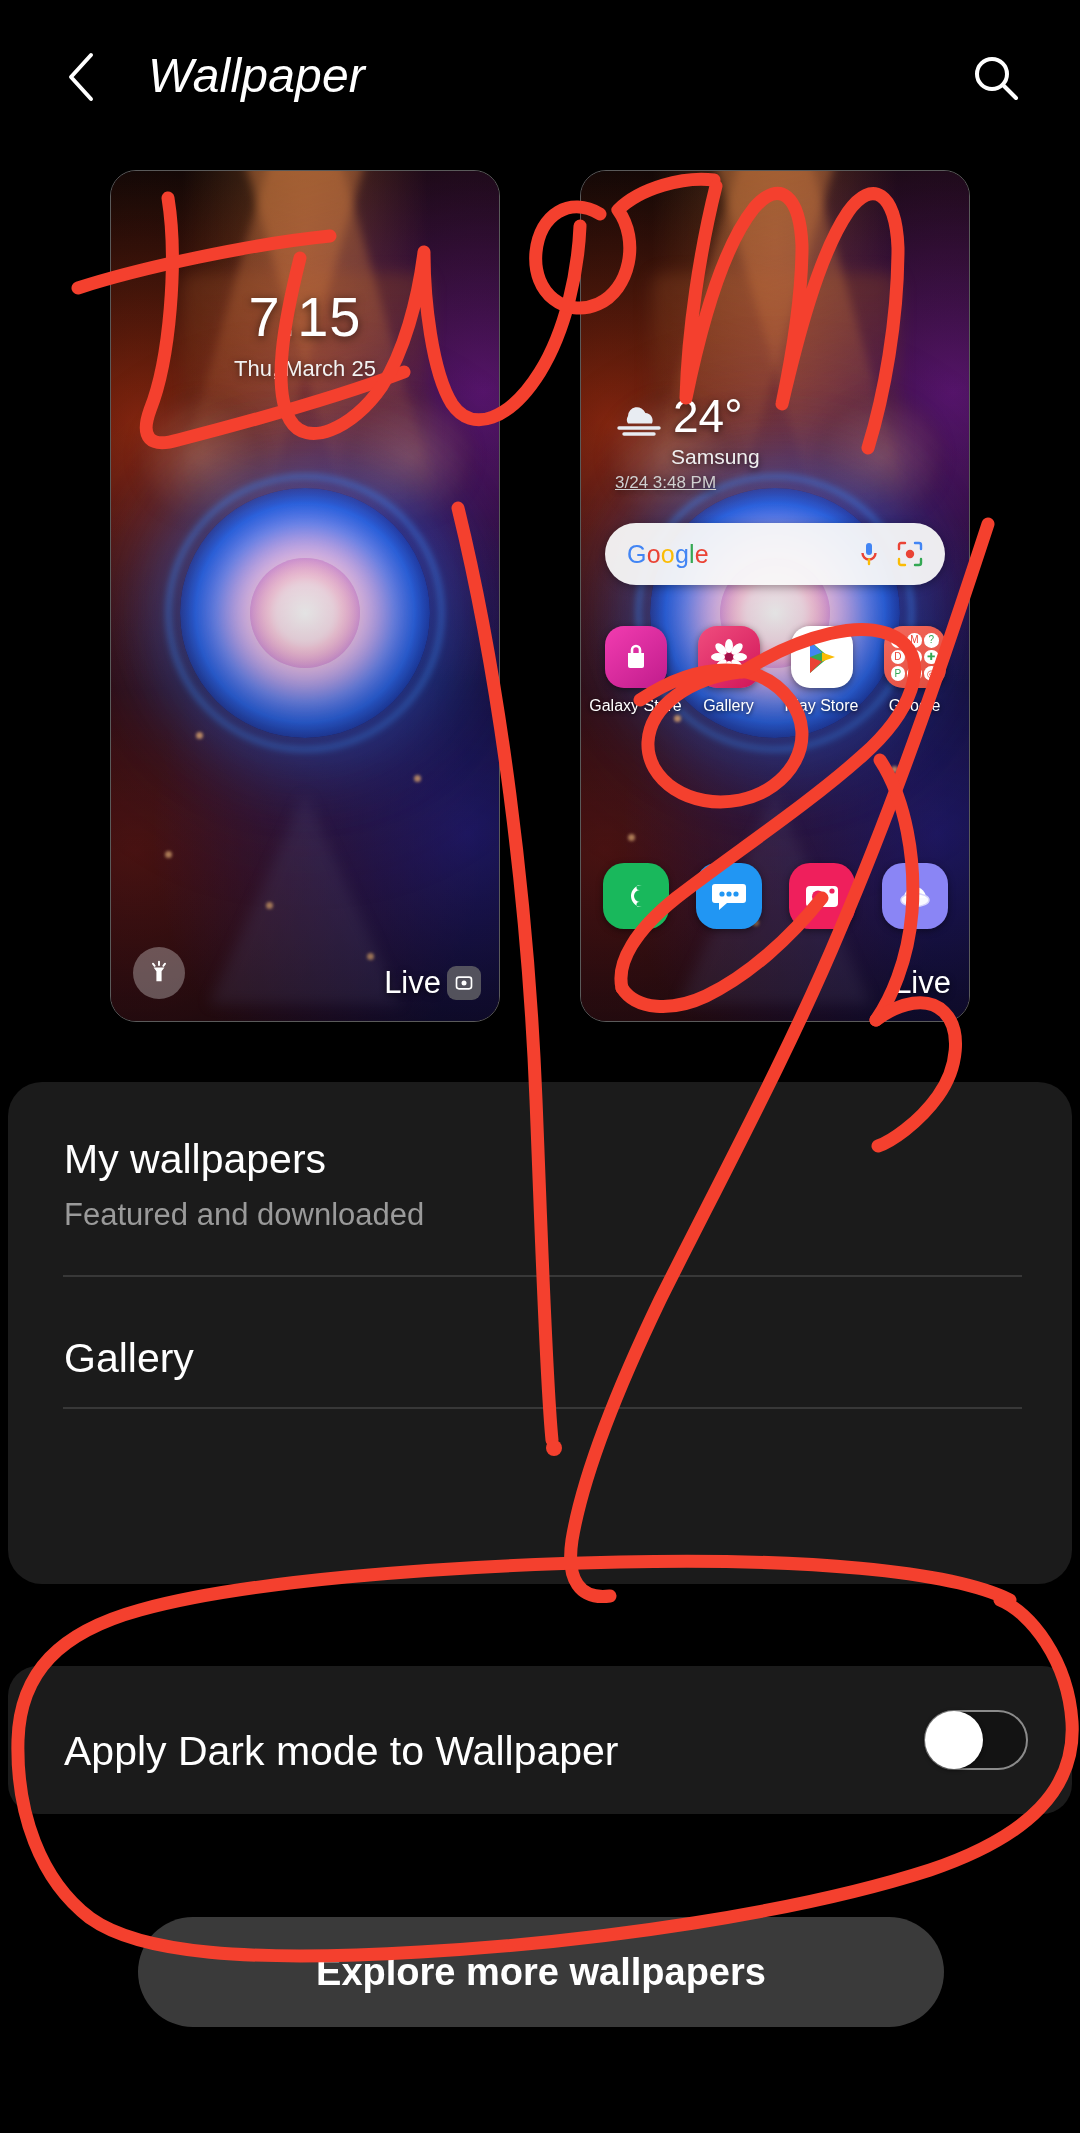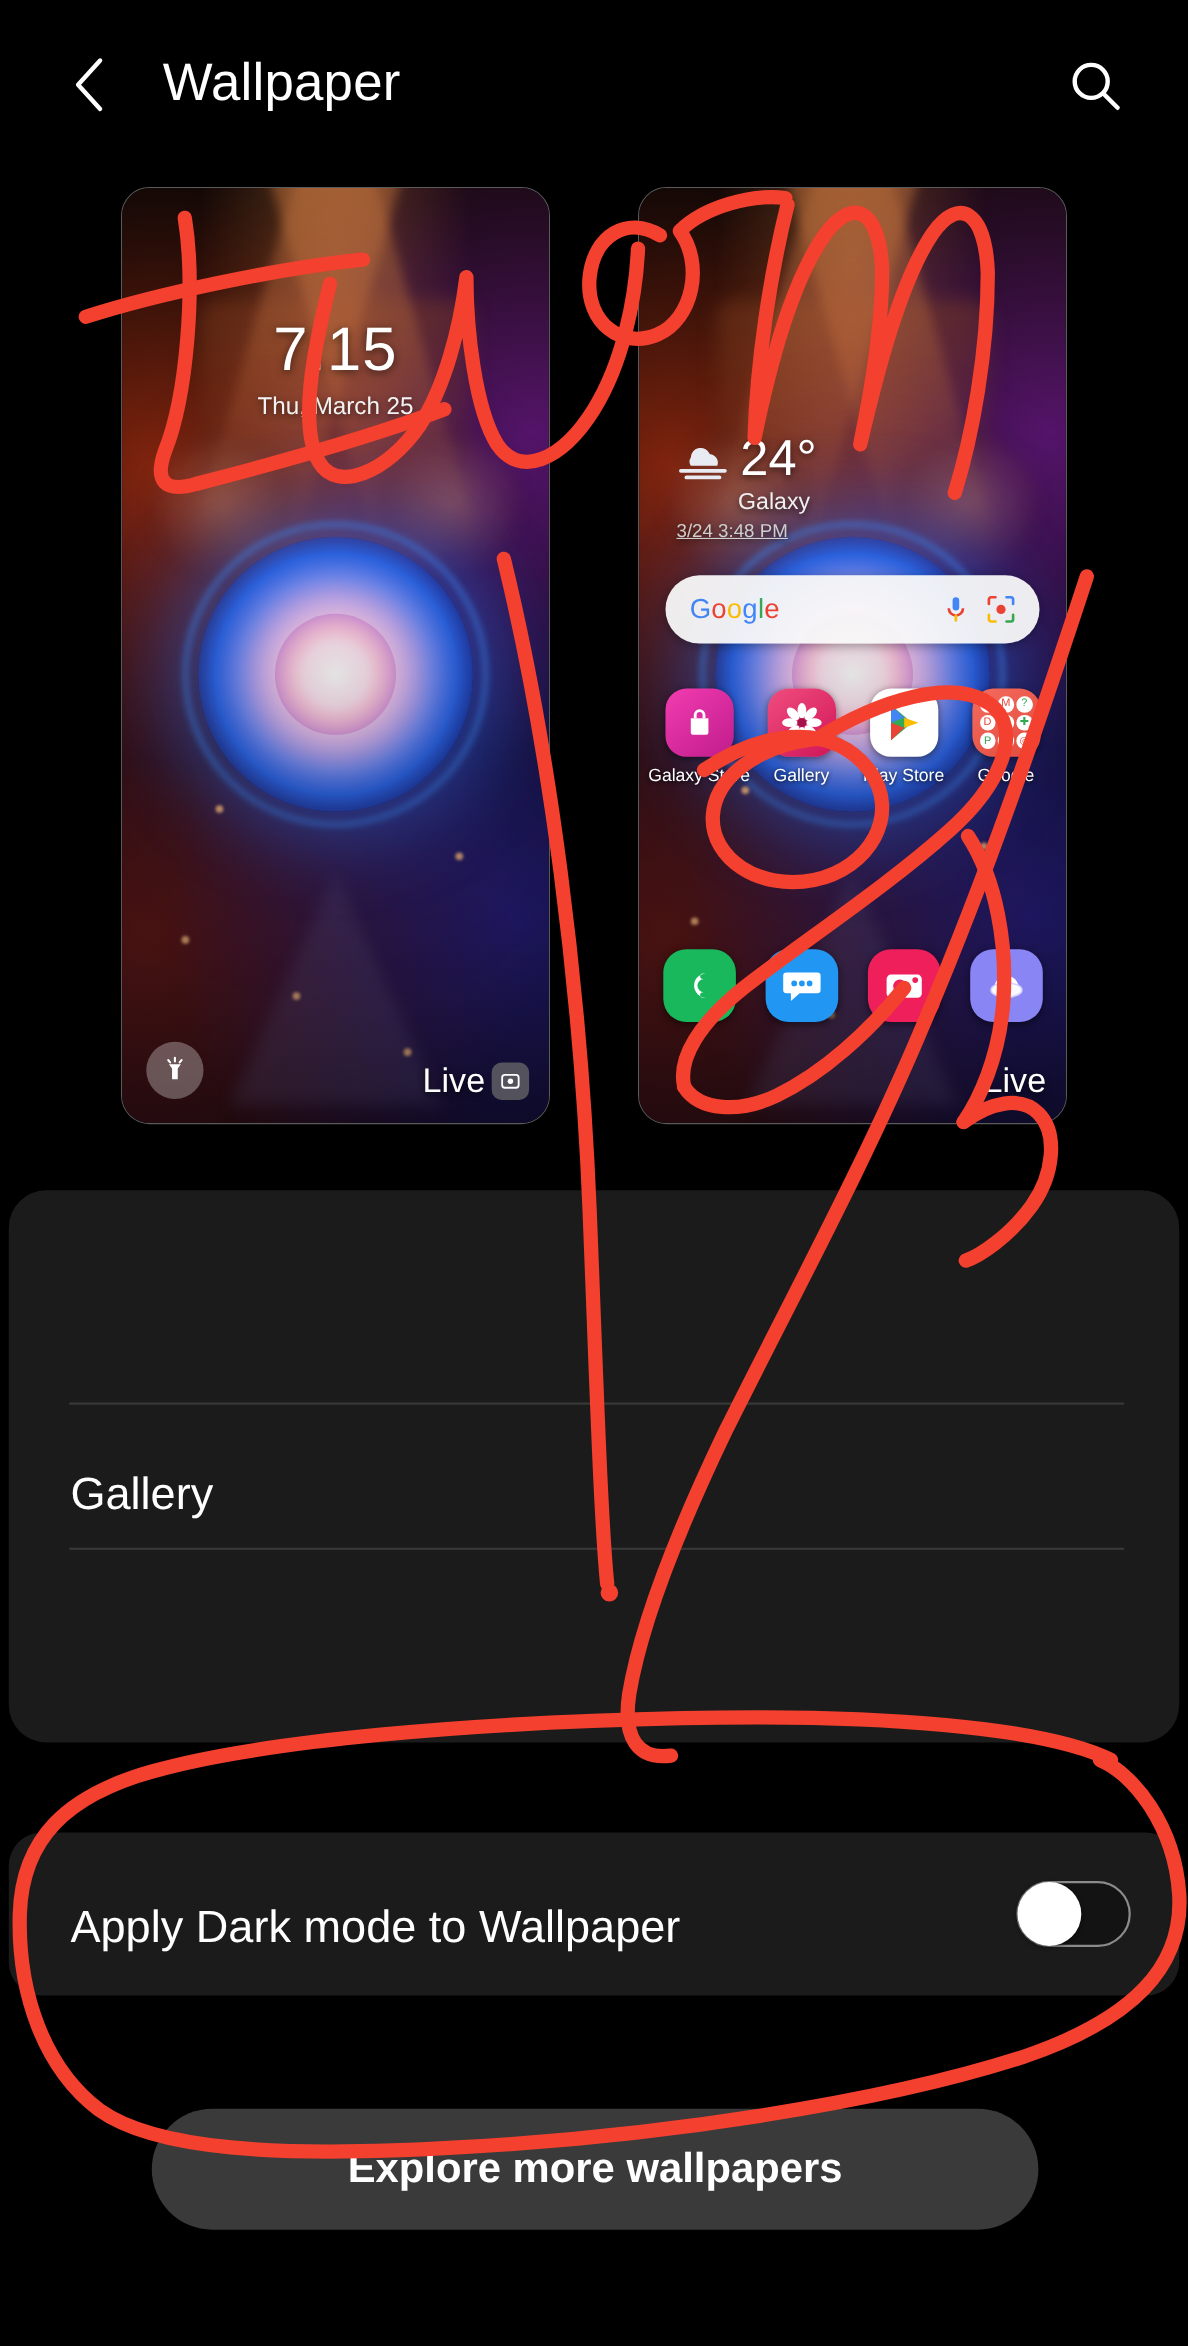--- a/index.html
+++ b/index.html
@@ -5,21 +5,21 @@
   * { margin:0; padding:0; box-sizing:border-box; }
   html, body {
     width:1080px; height:2133px;
     background:#000;
     font-family:"Liberation Sans", sans-serif;
     overflow:hidden;
   }
   .screen { position:relative; width:1080px; height:2133px; background:#000; }
 
   
-  .appbar { position:absolute; left:0; top:0; width:910px; height:152px; }
+  .appbar { position:absolute; left:0; top:0; width:910px; height:152px;font-style:italic; }
   .back-btn {
     position:absolute; left:46px; top:42px; width:70px; height:70px;
     display:flex; align-items:center; justify-content:center;
   }
   .back-btn svg { display:block; }
   .page-title {
     position:absolute; left:148px; top:40px;
     font-size:48px; color:#fff; font-weight:400; letter-spacing:.2px;
     line-height:72px;
   }
@@ -315,21 +315,21 @@
 
       <div class="weather">
         <div class="weather-top">
           <svg width="50" height="44" viewBox="0 0 50 44">
             <path d="M13 21 a9 9 0 0 1 17.4 -3 a7.5 7.5 0 0 1 6.6 10.5 H13 a7 7 0 0 1 0 -7.5 Z" fill="#e8ecf2"></path>
             <line x1="4" y1="33" x2="44" y2="33" stroke="#e8ecf2" stroke-width="3.4" stroke-linecap="round"></line>
             <line x1="9" y1="39" x2="39" y2="39" stroke="#e8ecf2" stroke-width="3.4" stroke-linecap="round"></line>
           </svg>
           <div class="weather-temp">24°</div>
         </div>
-        <div class="weather-city">Galaxy</div>
+        <div class="weather-city">Samsung</div>
         <div class="weather-time">3/24  3:48 PM</div>
       </div>
 
       <div class="gsearch">
         <div class="g-word">
           <span>G</span><span>o</span><span>o</span><span>g</span><span>l</span><span>e</span>
         </div>
         <div class="spacer"></div>
         <span class="mic">
           <svg width="24" height="26" viewBox="0 0 24 26">
@@ -448,20 +448,24 @@
         </div>
       </div>
 
       <div class="live-badge">
         <span>Live</span>
       </div>
     </div>
   </div>
 
   <div class="settings-card">
+    <div class="row r1">
+      <div class="row-title">My wallpapers</div>
+      <div class="row-sub">Featured and downloaded</div>
+    </div>
     <div class="divider d1"></div>
 
     <div class="row r2">
       <div class="row-title">Gallery</div>
     </div>
     <div class="divider d2"></div>
 
   </div>
 
   <div class="dark-card">

